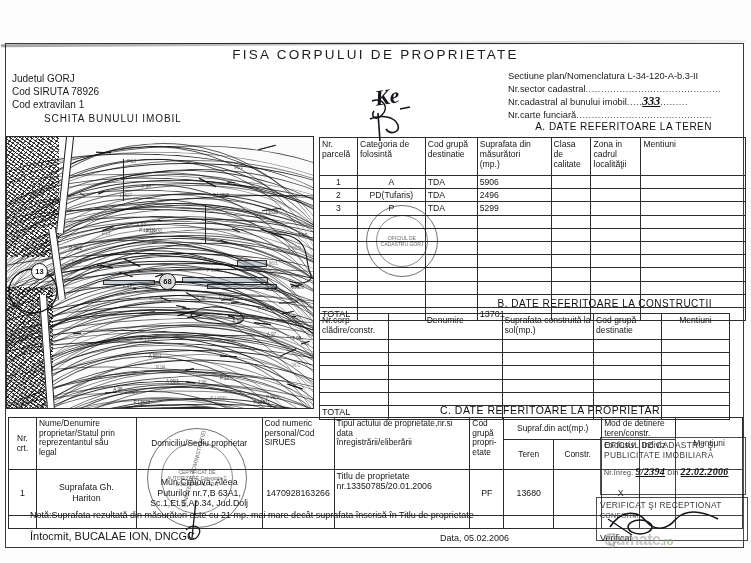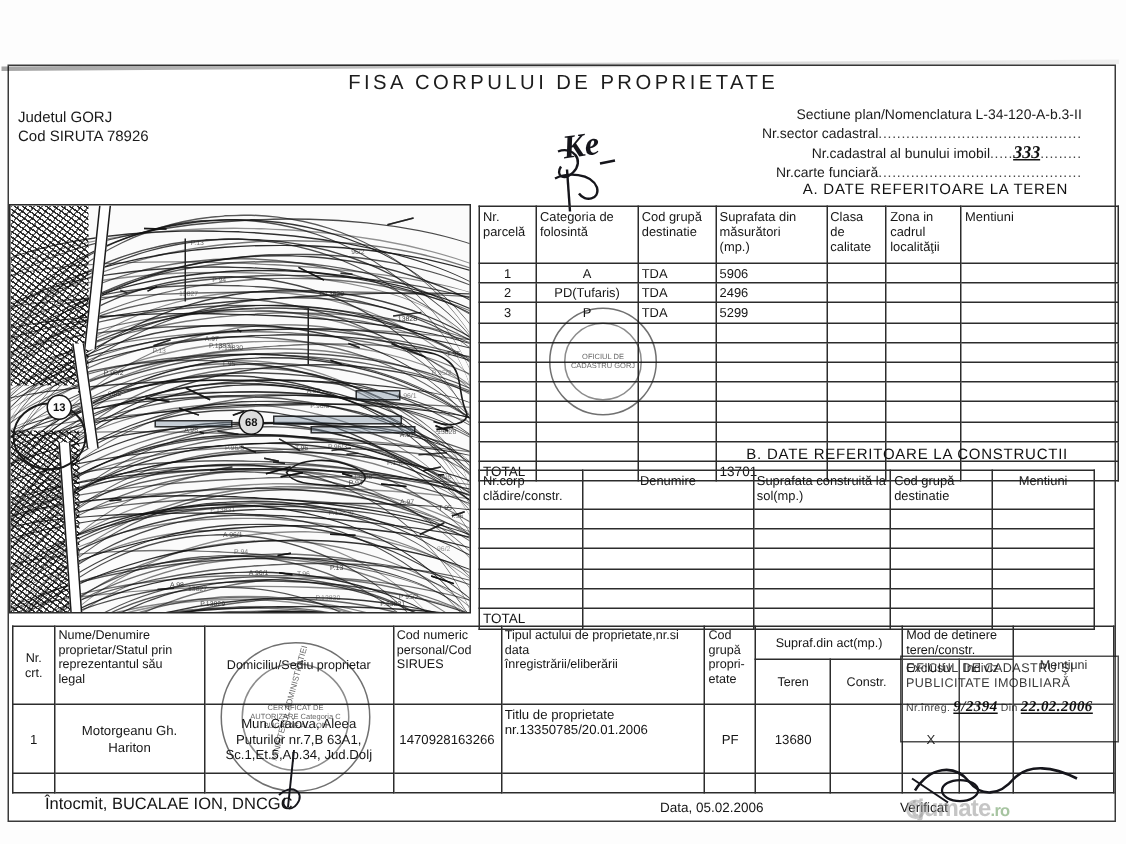--- a/index.html
+++ b/index.html
@@ -51,21 +51,20 @@
     position: absolute; left: 12px; top: 72px;
     font-size: 10px; line-height: 13.2px; color: #1a1a1a;
   }
   .ident .indent { padding-left: 32px; letter-spacing: .9px; }
 
   
   .cadref {
     position: absolute; left: 508px; top: 70px;
     font-size: 9.3px; line-height: 12.6px; color: #1a1a1a;
     white-space: nowrap;
-    text-align: right;
   }
   .dots { letter-spacing: .5px; color: #444; }
   .hand {
     font-family: "Liberation Serif", serif;
     font-style: italic; font-weight: bold;
     font-size: 12px; color: #111;
     text-decoration: underline;
   }
 
   
@@ -234,20 +233,22 @@
 
 <div id="page">
 
   <div class="sheet"></div>
 
   <div class="doc-title">FISA CORPULUI DE PROPRIETATE</div>
 
   <div class="ident">
     <div>Judetul GORJ</div>
     <div>Cod SIRUTA  78926</div>
+    <div>Cod extravilan  1</div>
+    <div class="indent">SCHITA BUNULUI IMOBIL</div>
   </div>
 
   <div class="cadref">
     <div>
       <span>Sectiune plan/Nomenclatura</span>
       <span>L-34-120-A-b.3-II</span>
     </div>
     <div>
       <span>Nr.sector cadastral</span><span class="dots">............................................</span>
     </div>
@@ -463,20 +464,21 @@
         <tr class="total">
           <td>TOTAL</td>
           <td>&nbsp;</td>
           <td>&nbsp;</td>
           <td>&nbsp;</td>
           <td>&nbsp;</td>
         </tr>
       </tbody>
   </table>
 
+  <div class="sect-cap" style="left:300px; top:404px; width:360px; font-size:10.5px;">C. DATE REFERITOARE LA PROPRIETAR</div>
 
   <table class="grid" id="tableC">
     <colgroup>
       <col style="width:28px">
         <col style="width:100px">
         <col style="width:126px">
         <col style="width:72px">
       <col style="width:136px">
         <col style="width:34px">
         <col style="width:50px">
@@ -511,21 +513,21 @@
       <tr class="h2">
         <th class="c"><span>Teren</span></th>
         <th class="c"><span>Constr.</span></th>
         <th><span>Exclusiv</span></th>
         <th><span>Indiviz</span></th>
       </tr>
     </thead>
     <tbody id="tableC-body">
         <tr>
           <td class="c" style="white-space: pre-line;">1</td>
-          <td class="c" style="white-space: pre-line;">Motorgeanu Gh.
+          <td class="c" style="white-space: pre-line;">Suprafata Gh.
 Hariton</td>
           <td class="c" style="white-space: pre-line;">Mun.Craiova, Aleea
 Puturilor nr.7,B 63A1,
 Sc.1,Et.5,Ap.34, Jud.Dolj</td>
           <td class="c" style="white-space: pre-line;">1470928163266</td>
           <td style="white-space: pre-line;">Titlu de proprietate
 nr.13350785/20.01.2006</td>
           <td class="c" style="white-space: pre-line;">PF</td>
           <td class="c" style="white-space: pre-line;">13680</td>
           <td class="c" style="white-space: pre-line;">&nbsp;</td>
@@ -892,26 +894,31 @@
     <div>OFICIUL DE CADASTRU ŞI</div>
     <div>PUBLICITATE IMOBILIARĂ</div>
     <div style="margin-top:6px;font-size:7px;display:flex;align-items:baseline;gap:2px;">
       <span>Nr.înreg.</span>
       <span class="hand" style="font-size:10px;">9/2394</span>
       <span>Din</span>
       <span class="hand" style="font-size:10px;">22.02.2006</span>
     </div>
   </div>
 
+  <div class="rect-stamp" style="left:596px; top:497px; width:152px; height:44px;">
+    <div>VERIFICAT ŞI RECEPTIONAT</div>
+    <div style="font-size:7px;margin-top:2px;">CONFORM</div>
+  </div>
   <svg style="position:absolute;left:606px;top:505px;width:120px;height:36px;pointer-events:none">
     <path d="M4 22 C14 6, 30 4, 40 16 C48 26, 60 26, 70 14 C80 4, 96 6, 112 14" stroke="#15151b" stroke-width="1.7" fill="none"></path>
     <ellipse cx="34" cy="22" rx="12" ry="7" stroke="#15151b" stroke-width="1.5" fill="none"></ellipse>
     <path d="M2 14 L26 30" stroke="#15151b" stroke-width="1.4" fill="none"></path>
   </svg>
 
+  <div class="note">Notă:Suprafata rezultată din măsurători este cu 21 mp. mai mare decât suprafata înscrisă în Titlu de proprietate</div>
   <div class="made-by">Întocmit, BUCALAE ION, DNCGC</div>
   <div class="date-line">
     <span>Data,</span>
     <span>05.02.2006</span>
   </div>
   <div class="verif-line">Verificat</div>
 
   <div class="wm-circ"></div>
   <div class="watermark">
     <span>tjumate</span><span class="ro">.ro</span>

